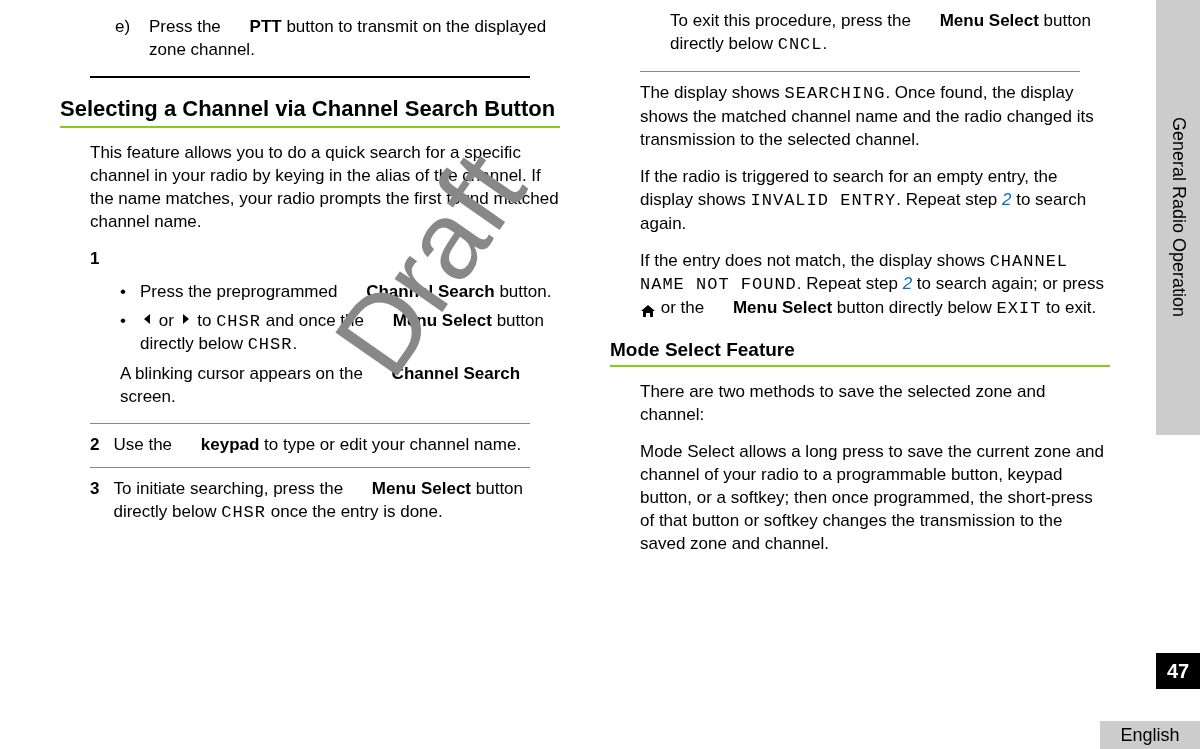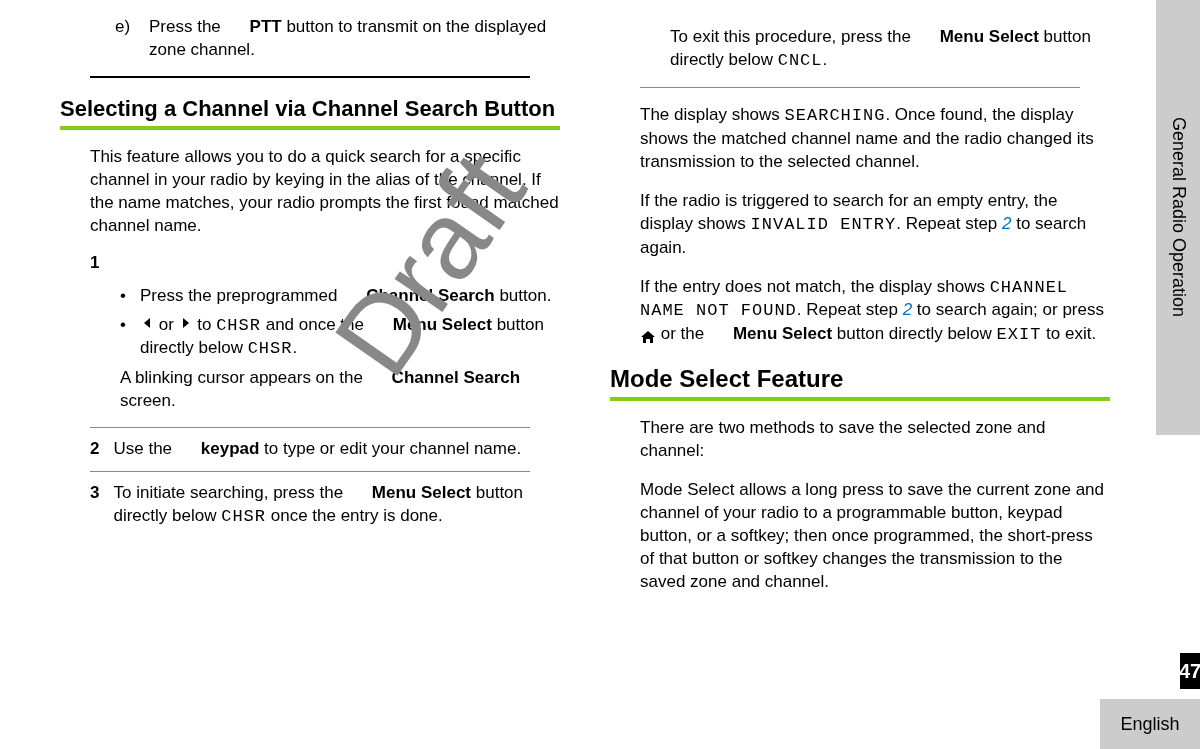--- a/index.html
+++ b/index.html
@@ -28,30 +28,29 @@
       flex: 1;
     }
     .bold { font-weight: bold; padding-left: 24px; }
     .mono {
       font-family: "Courier New", monospace;
       letter-spacing: 1px;
     }
     .heading {
       font-weight: bold;
       font-size: 22px;
-      border-bottom: 4px solid #84cc16;
+      border-bottom: 2px solid #84cc16;
       padding-bottom: 4px;
       margin-top: 18px;
       margin-bottom: 14px;
     }
     .para {
       font-size: 17px;
       line-height: 1.35;
       margin-bottom: 14px;
-      margin-top: 16px;
     }
     .indented {
       margin-left: 30px;
     }
     .step {
       display: flex;
       gap: 14px;
       font-size: 17px;
       line-height: 1.35;
       margin: 10px 0 10px 30px;
@@ -99,36 +98,36 @@
     }
     .side-tab-text {
       writing-mode: vertical-rl;
       font-size: 18px;
       color: #000;
     }
     .page-num-box {
       position: absolute;
       right: 0;
       bottom: 60px;
-      width: 20px;
+      width: 44px;
       height: 36px;
       background: #000;
       color: #fff;
       display: flex;
       align-items: center;
       justify-content: center;
       font-weight: bold;
       font-size: 20px;
     }
     .lang-box {
       position: absolute;
       right: 0;
       bottom: 0;
       width: 100px;
-      height: 50px;
+      height: 28px;
       background: #ccc;
       color: #000;
       display: flex;
       align-items: center;
       justify-content: center;
       font-size: 18px;
     }
     .step-link {
       color: #0070c0;
       font-style: italic;
@@ -244,21 +243,21 @@
     </div>
 
     <div class="para indented">
       <span>If the entry does not match, the display shows </span><span class="mono">CHANNEL NAME NOT FOUND</span><span>. Repeat step </span><span class="step-link">2</span><span> to search again; or press </span><span class="home-icon">
         <svg viewBox="0 0 16 14">
             <path d="M8 1 L15 7 L13 7 L13 13 L10 13 L10 9 L6 9 L6 13 L3 13 L3 7 L1 7 Z" fill="#000"></path>
           </svg>
       </span><span> or the </span><span class="bold">Menu Select</span><span> button directly below </span><span class="mono">EXIT</span><span> to exit.</span>
     </div>
 
-    <div class="heading" style="font-size:24px;">Mode Select Feature</div>
+    <div class="heading" style="font-size:19px;">Mode Select Feature</div>
 
     <div class="para indented">There are two methods to save the selected zone and channel:</div>
 
     <div class="para indented">Mode Select allows a long press to save the current zone and channel of your radio to a programmable button, keypad button, or a softkey; then once programmed, the short-press of that button or softkey changes the transmission to the saved zone and channel.</div>
 
   </div>
 
 </div>
 
 </body></html>

